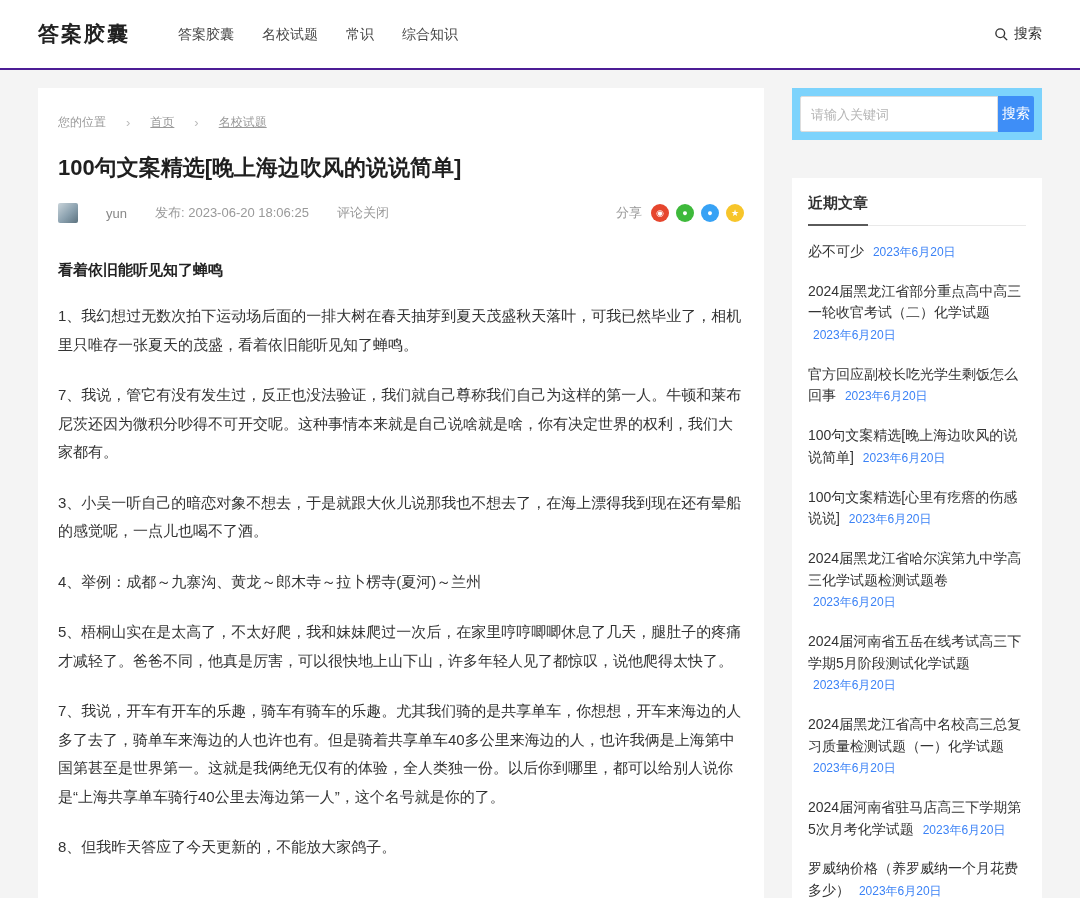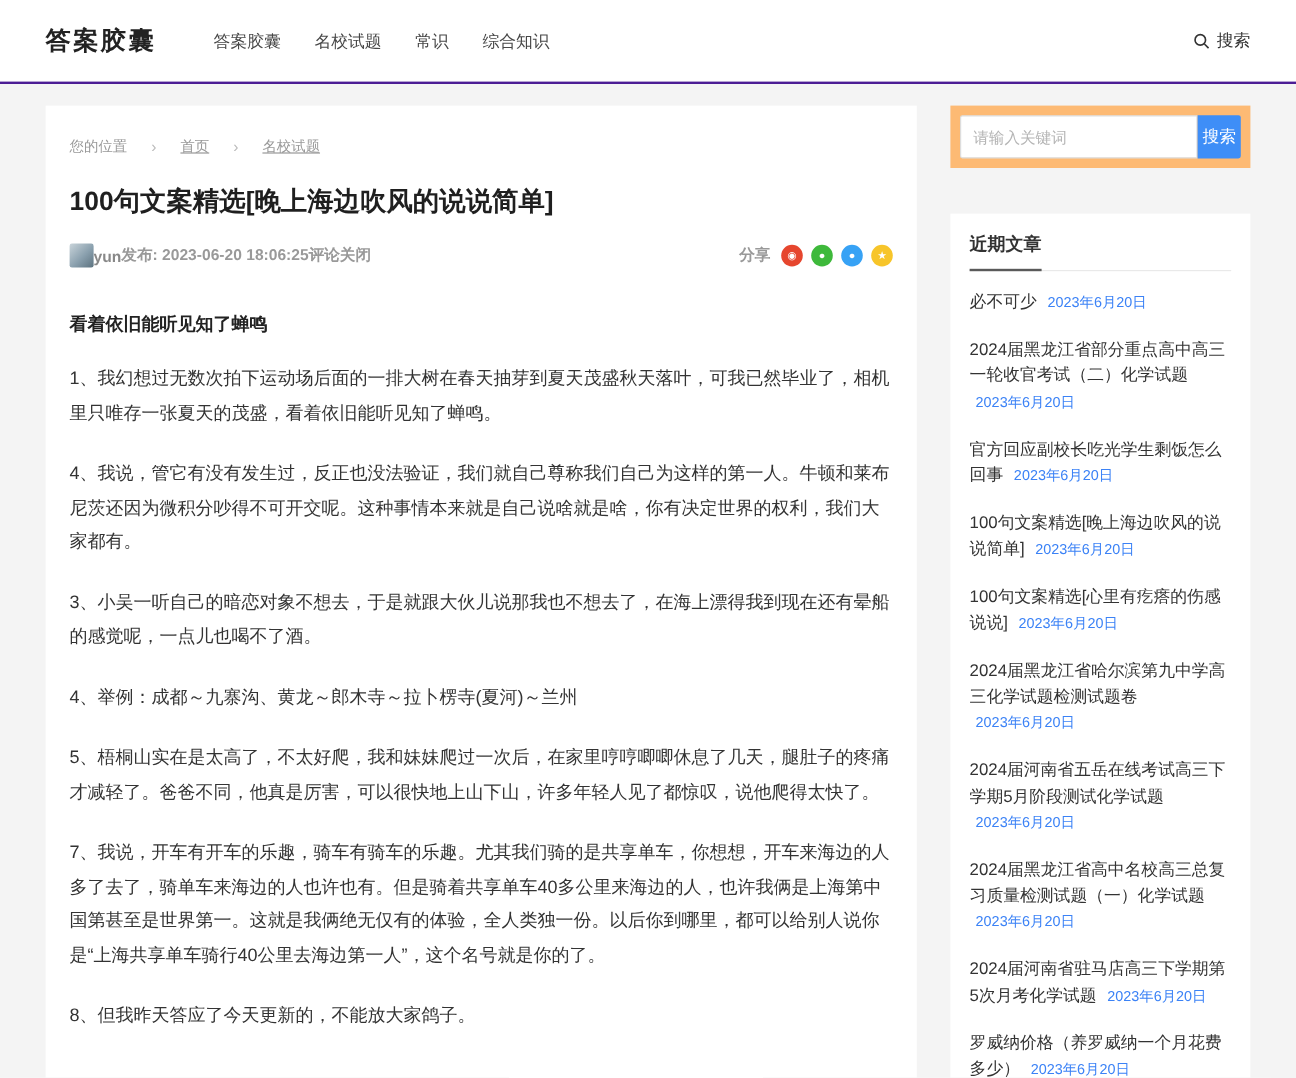--- a/index.html
+++ b/index.html
@@ -28,38 +28,38 @@
   .article-card {
     flex: 1; background: #fff; padding: 26px 20px 60px 20px; min-height: 1100px;
   }
   .sidebar { width: 250px; flex-shrink: 0; }
   
   .breadcrumb { display: flex; align-items: center; gap: 20px; font-size: 12px; color: #999; }
   .breadcrumb .sep { color: #bbb; font-size: 13px; }
   .bc-link { color: #999; text-decoration: underline; cursor: pointer; }
   
   .article-title { font-size: 22px; font-weight: 700; color: #1f1f1f; margin: 22px 0 20px 0; }
-  .meta-row { display: flex; align-items: center; font-size: 13px; color: #999; gap: 0; font-weight: bold; }
+  .meta-row { display: flex; align-items: center; font-size: 13px; color: #999; gap: 28px; }
   .avatar {
     width: 20px; height: 20px; border-radius: 2px; flex-shrink: 0;
     background: linear-gradient(135deg, #c9d4da 0%, #8aa0ae 55%, #5c727f 100%);
   }
   .author-name { color: #888; }
   .share-box { margin-left: auto; display: flex; align-items: center; gap: 7px; }
   .share-label { color: #999; margin-right: 2px; }
   .share-icon {
     width: 18px; height: 18px; border-radius: 50%;
     display: flex; align-items: center; justify-content: center;
     color: #fff; font-size: 9px; line-height: 1; cursor: pointer;
   }
   .article-subtitle { font-size: 15px; font-weight: 700; color: #222; margin: 38px 0 4px 0; }
   .para { font-size: 15px; color: #333; line-height: 1.9; margin: 22px 0; }
   
   .search-widget {
-    background: #fdba74; padding: 8px; display: flex; margin-bottom: 38px; justify-content: space-between;
+    background: #7dd3fc; padding: 8px; display: flex; margin-bottom: 38px; justify-content: space-between;
   }
   .search-input {
     flex: 1; height: 36px; border: 1px solid #ddd; padding: 0 10px;
     font-size: 13px; color: #333; outline: none; border-radius: 2px 0 0 2px;
     font-family: "Liberation Sans", "DejaVu Sans", sans-serif;
   }
   .search-input::placeholder { color: #b5b5b5; }
   .search-btn {
     width: 62px; height: 36px; border: none; color: #fff; font-size: 14px;
     cursor: pointer; border-radius: 0 2px 2px 0;
@@ -133,21 +133,21 @@
           </span>
       </div>
     </div>
 
     <div class="article-subtitle">看着依旧能听见知了蝉鸣</div>
 
     <div class="article-body">
 
         <p class="para">1、我幻想过无数次拍下运动场后面的一排大树在春天抽芽到夏天茂盛秋天落叶，可我已然毕业了，相机里只唯存一张夏天的茂盛，看着依旧能听见知了蝉鸣。</p>
 
-        <p class="para">4、我说，管它有没有发生过，反正也没法验证，我们就自己尊称我们自己为这样的第一人。牛顿和莱布尼茨还因为微积分吵得不可开交呢。这种事情本来就是自己说啥就是啥，你有决定世界的权利，我们大家都有。</p>
+        <p class="para">7、我说，管它有没有发生过，反正也没法验证，我们就自己尊称我们自己为这样的第一人。牛顿和莱布尼茨还因为微积分吵得不可开交呢。这种事情本来就是自己说啥就是啥，你有决定世界的权利，我们大家都有。</p>
 
         <p class="para">3、小吴一听自己的暗恋对象不想去，于是就跟大伙儿说那我也不想去了，在海上漂得我到现在还有晕船的感觉呢，一点儿也喝不了酒。</p>
 
         <p class="para">4、举例：成都～九寨沟、黄龙～郎木寺～拉卜楞寺(夏河)～兰州</p>
 
         <p class="para">5、梧桐山实在是太高了，不太好爬，我和妹妹爬过一次后，在家里哼哼唧唧休息了几天，腿肚子的疼痛才减轻了。爸爸不同，他真是厉害，可以很快地上山下山，许多年轻人见了都惊叹，说他爬得太快了。</p>
 
 
         <p class="para">7、我说，开车有开车的乐趣，骑车有骑车的乐趣。尤其我们骑的是共享单车，你想想，开车来海边的人多了去了，骑单车来海边的人也许也有。但是骑着共享单车40多公里来海边的人，也许我俩是上海第中国第甚至是世界第一。这就是我俩绝无仅有的体验，全人类独一份。以后你到哪里，都可以给别人说你是“上海共享单车骑行40公里去海边第一人”，这个名号就是你的了。</p>
 

